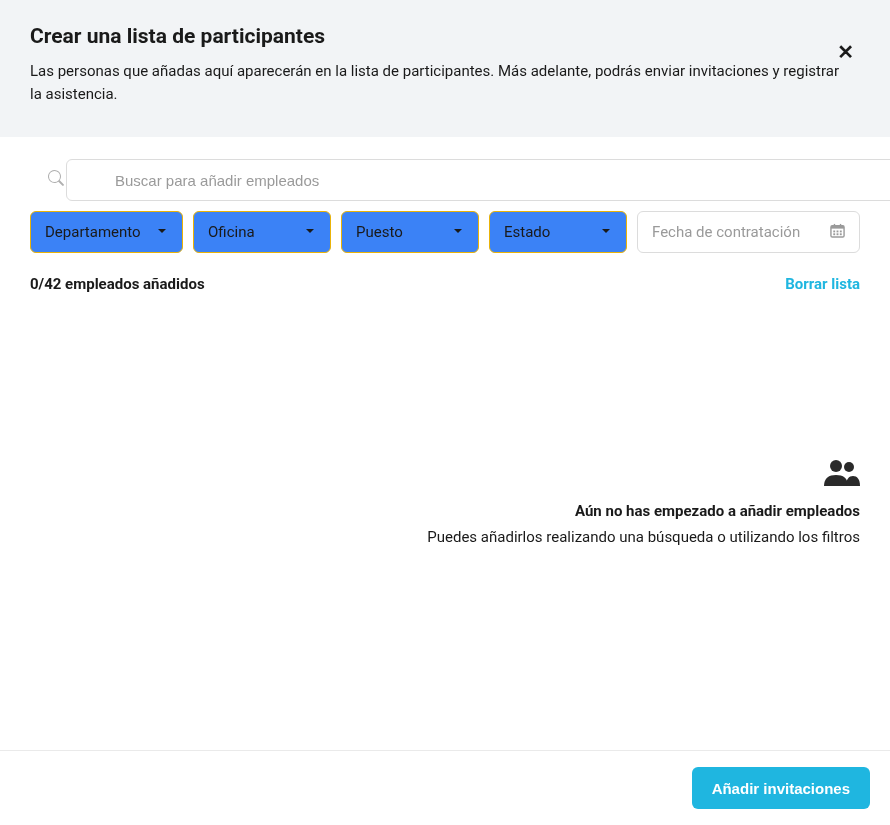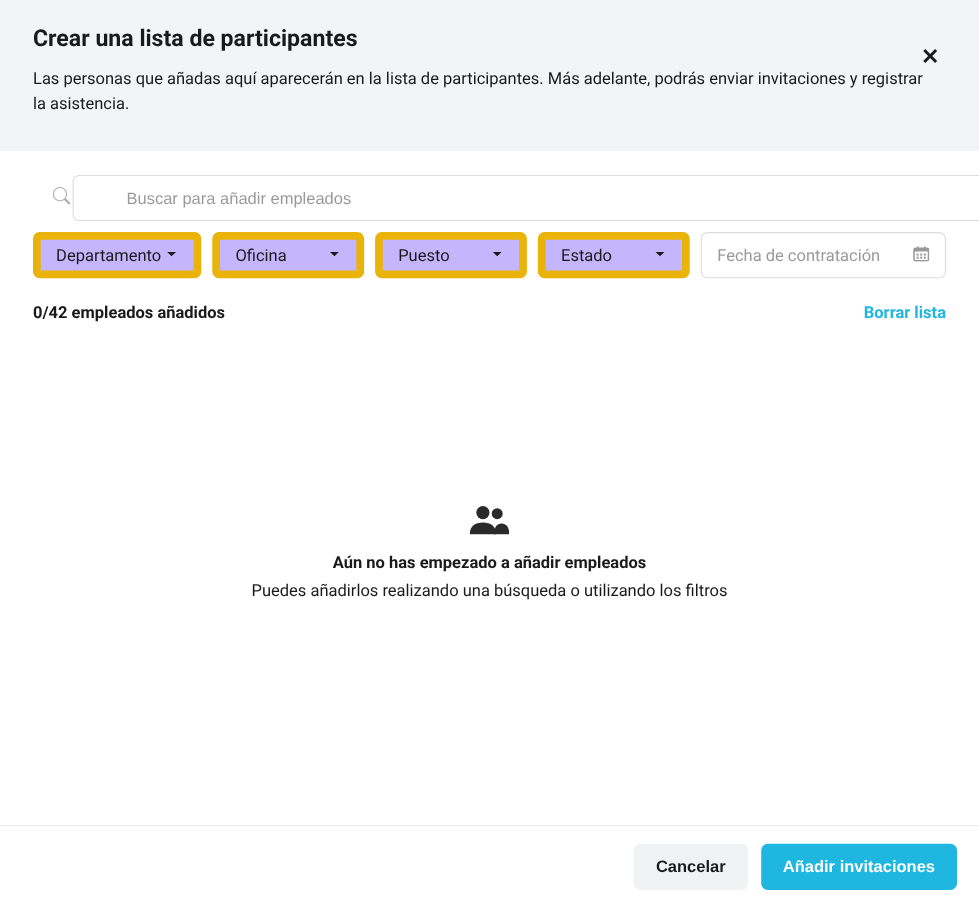--- a/index.html
+++ b/index.html
@@ -76,23 +76,23 @@
       color: #9a9a9a;
     }
     .filters {
       display: flex;
       gap: 10px;
       margin-bottom: 22px;
     }
     .filter-select {
       flex: 1;
       height: 42px;
-      border: 7px solid #eab308;
-      border-radius: 6px;
-      background: #c4b5fd;
+      border: 1px solid #eab308;
+      border-radius: 6px;
+      background: #3b82f6;
       padding: 0 14px;
       font-size: 15px;
       display: flex;
       align-items: center;
       justify-content: space-between;
       cursor: pointer;
       color: #1a1a1a;
     }
     .filter-select.dept {
       flex: 0 0 153px;
@@ -130,21 +130,21 @@
       font-size: 15px;
       font-weight: 700;
       color: #1fb6e0;
       cursor: pointer;
       margin-left: 46px;
     }
     .empty-state {
       flex: 1;
       display: flex;
       flex-direction: column;
-      align-items: center;
+      align-items: flex-end;
       justify-content: center;
       padding-bottom: 60px;
     }
     .empty-icon {
       color: #2a2a2a;
       margin-bottom: 12px;
     }
     .empty-title {
       font-size: 15px;
       font-weight: 700;
@@ -268,15 +268,14 @@
         <path d="M22 28 C22 21 25 18 29 18 C33 18 36 21 36 28 Z"></path>
       </svg>
     </span>
     <div class="empty-title">Aún no has empezado a añadir empleados</div>
     <div class="empty-desc">Puedes añadirlos realizando una búsqueda o utilizando los filtros</div>
   </div>
 
 </div>
 
 <div class="footer">
-  <button class="btn btn-secondary">Cancelar</button>
   <button class="btn btn-primary">Añadir invitaciones</button>
 </div>
 
 </body></html>

